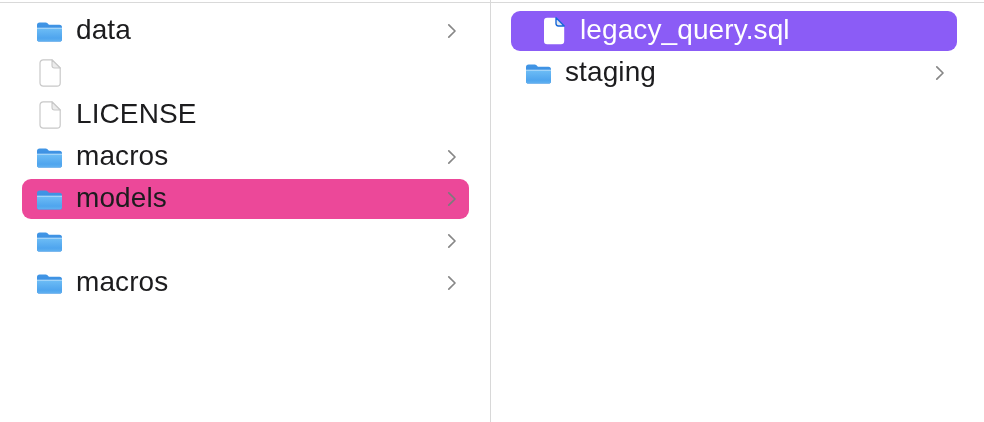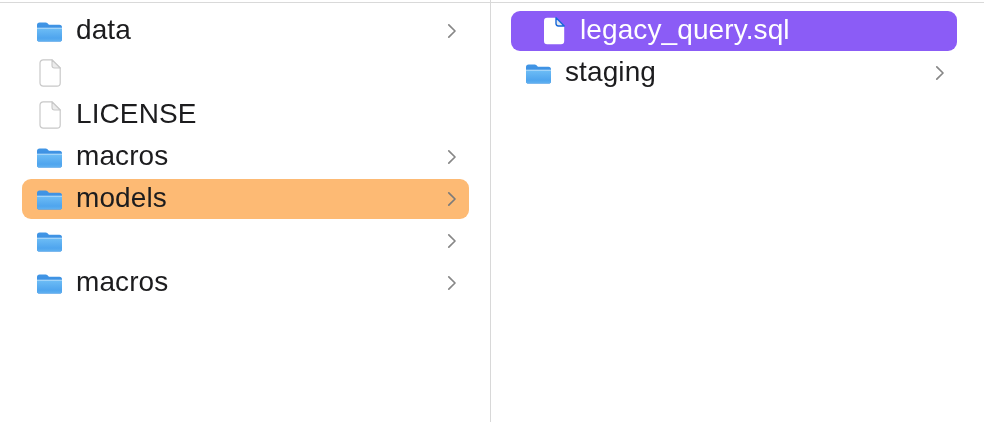--- a/index.html
+++ b/index.html
@@ -21,21 +21,21 @@
   .row{
     height:40px;
     margin:2px 21px 2px 22px;
     padding:0 12px 0 14px;
     border-radius:9px;
     display:flex;align-items:center;
     color:#1c1c1e;
     cursor:default;
   }
   .pane-right .row{margin:2px 27px 2px 20px;}
-  .row.sel-gray{background:#fdba74;}
+  .row.sel-gray{background:#ec4899;}
   .row.sel-blue{background:#8b5cf6;color:#ffffff;padding-left:29px;}
   .icon{
     width:27px;height:28px;flex:0 0 27px;
     margin-right:13px;
     display:flex;align-items:center;justify-content:center;
   }
   .label{
     font-size:28px;
     line-height:1;
     white-space:nowrap;

